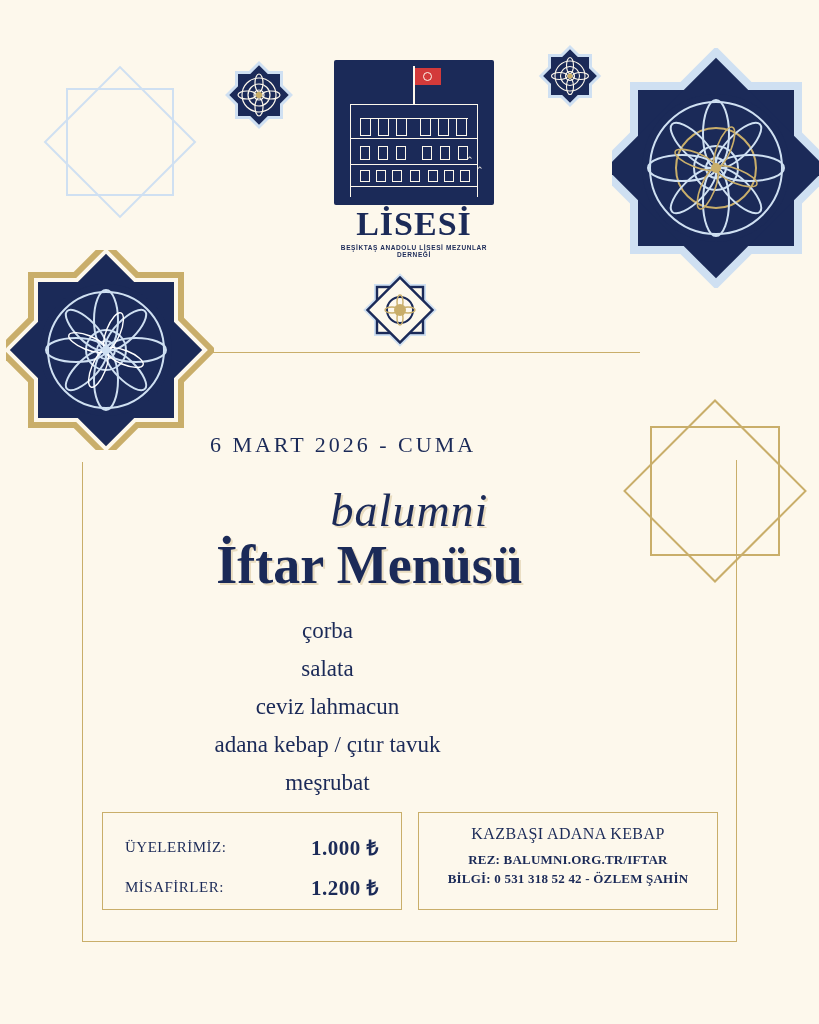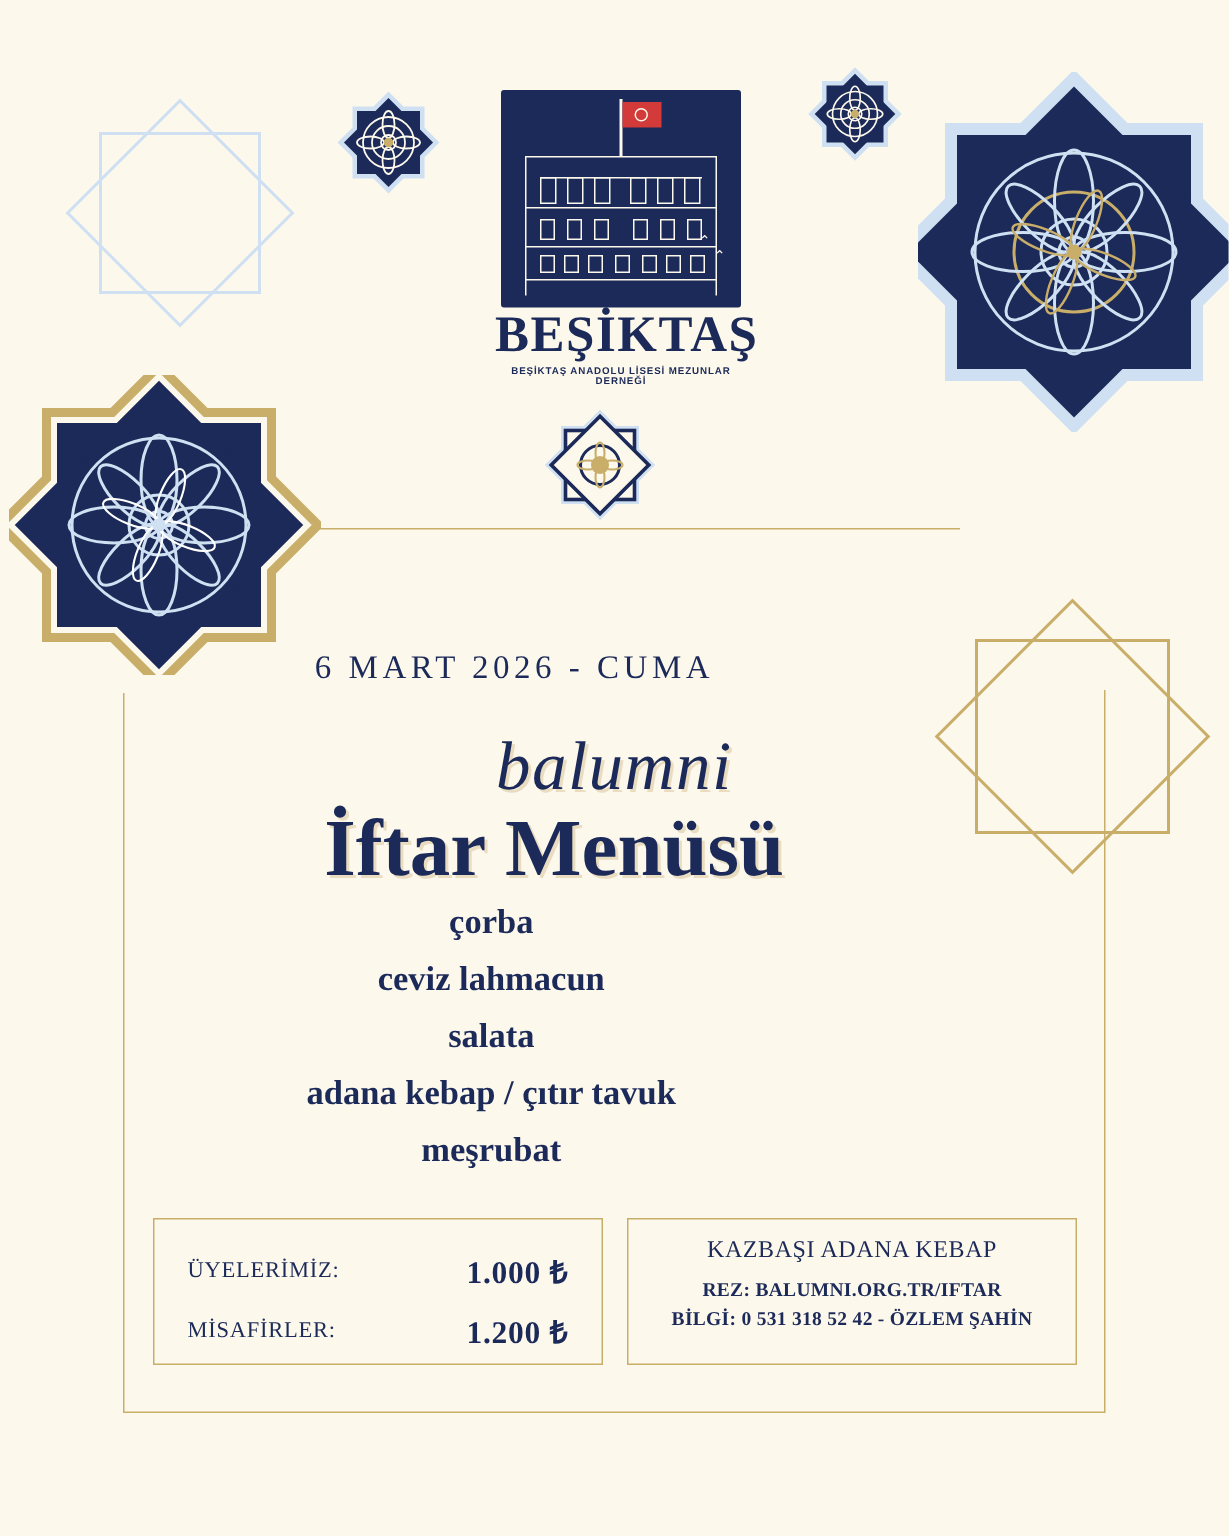--- a/index.html
+++ b/index.html
@@ -201,24 +201,23 @@
     font-family: "Liberation Serif", serif;
     font-weight: bold;
     font-size: 54px;
     letter-spacing: 0px;
     color: #1b2a58;
     text-shadow: 2px 2px 0 #e9dcc0;
   }
   .menu-items {
     position: absolute;
     left: 0;
-    top: 596px;
+    top: 612px;
     width: 655px;
     text-align: center;
-    font-weight: bold;
   }
   .menu-item {
     font-family: "Liberation Serif", serif;
     font-size: 23px;
     color: #1b2a58;
     line-height: 38px;
   }
 
   
   .box {
@@ -462,34 +461,34 @@
       <div class="lb-win2" style="left:26px; top:110px; height:10px;"></div>
       <div class="lb-win2" style="left:42px; top:110px; height:10px;"></div>
       <div class="lb-win2" style="left:58px; top:110px; height:10px;"></div>
       <div class="lb-win2" style="left:76px; top:110px; height:10px;"></div>
       <div class="lb-win2" style="left:94px; top:110px; height:10px;"></div>
       <div class="lb-win2" style="left:110px; top:110px; height:10px;"></div>
       <div class="lb-win2" style="left:126px; top:110px; height:10px;"></div>
       <div class="lb-bird" style="left:132px; top:96px;">⌃</div>
       <div class="lb-bird" style="left:142px; top:106px;">⌃</div>
     </div>
-    <div class="logo-title">BEŞİKTAŞ</div>
+    <div class="logo-title">LİSESİ</div>
     <div class="logo-sub">BEŞİKTAŞ ANADOLU LİSESİ MEZUNLAR DERNEĞİ</div>
   </div>
 
   <div class="date-line">6 MART 2026 - CUMA</div>
 
   <div class="script-word">balumni</div>
 
   <div class="menu-title">İftar Menüsü</div>
 
   <div class="menu-items">
     <div class="menu-item">çorba</div>
+    <div class="menu-item">salata</div>
     <div class="menu-item">ceviz lahmacun</div>
-    <div class="menu-item">salata</div>
     <div class="menu-item">adana kebap / çıtır tavuk</div>
     <div class="menu-item">meşrubat</div>
   </div>
 
   <div class="box price-box">
     <div class="price-row">
       <span>ÜYELERİMİZ:</span>
       <span class="amount">1.000 ₺</span>
     </div>
     <div class="price-row">

